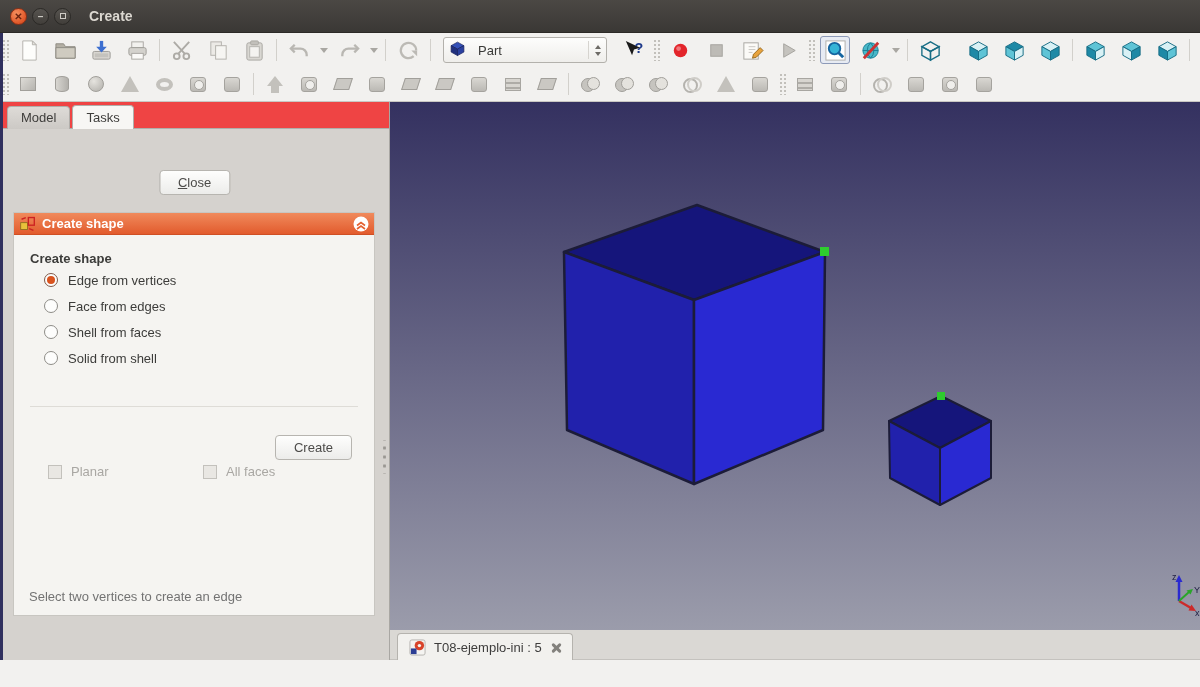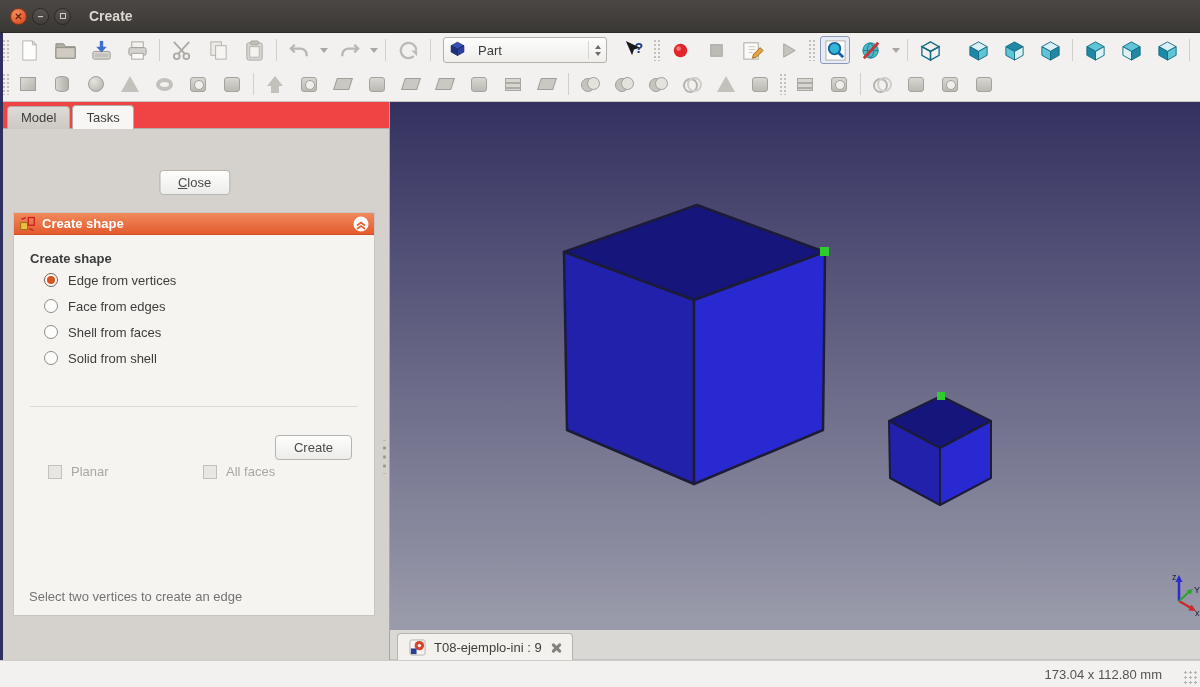--- a/index.html
+++ b/index.html
@@ -529,23 +529,19 @@
   </div>
 
   <div class="mdibar">
     <div class="mditab">
       <svg viewBox="0 0 18 18">
           <rect x="1" y="1" width="16" height="16" rx="2" fill="#f5f4f1" stroke="#b5b3ae"></rect>
           <circle cx="11" cy="7" r="5" fill="#d8432a"></circle>
           <circle cx="11" cy="7" r="1.8" fill="#f5f4f1"></circle>
           <rect x="2" y="10" width="6" height="6" fill="#2c3e94"></rect>
         </svg>
-      <span>T08-ejemplo-ini : 9</span>
+      <span>T08-ejemplo-ini : 5</span>
       <span class="tabx"></span>
     </div>
   </div>
 
-  <div class="statusbar">
-    <span class="status-dims">173.04 x 112.80 mm</span>
-    <span class="grip"></span>
-  </div>
 
 </div>
 
 </body></html>

